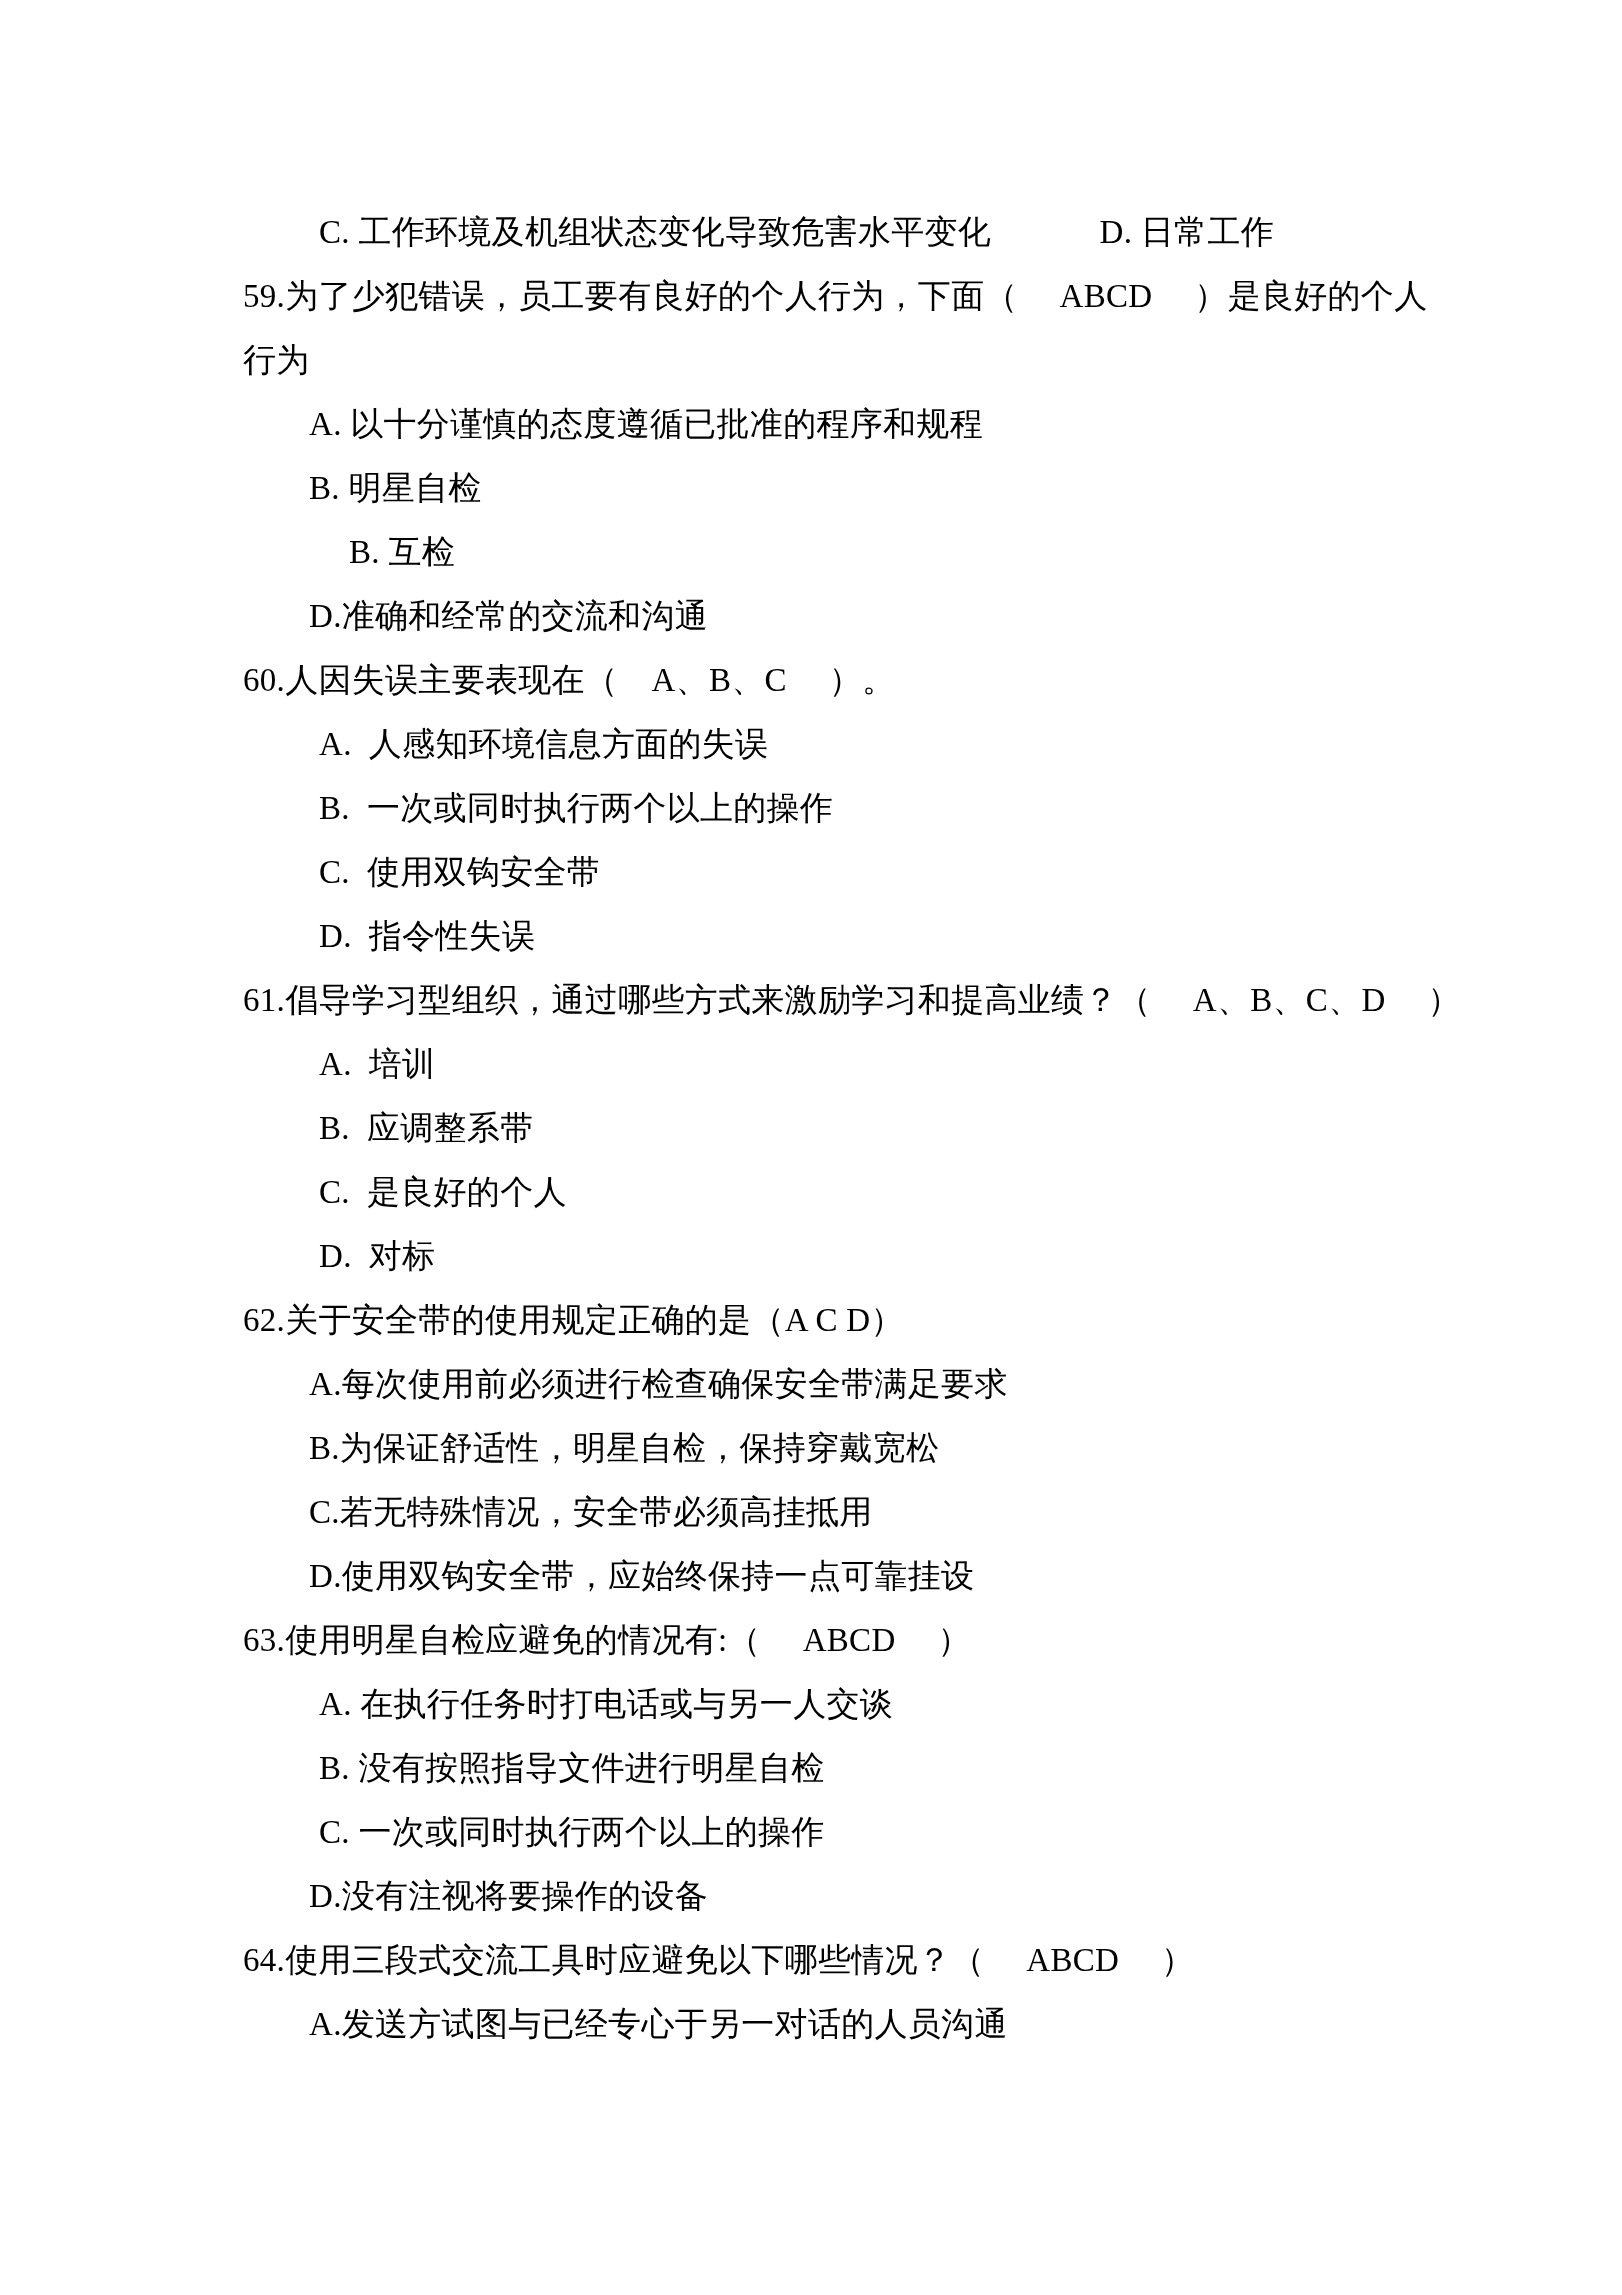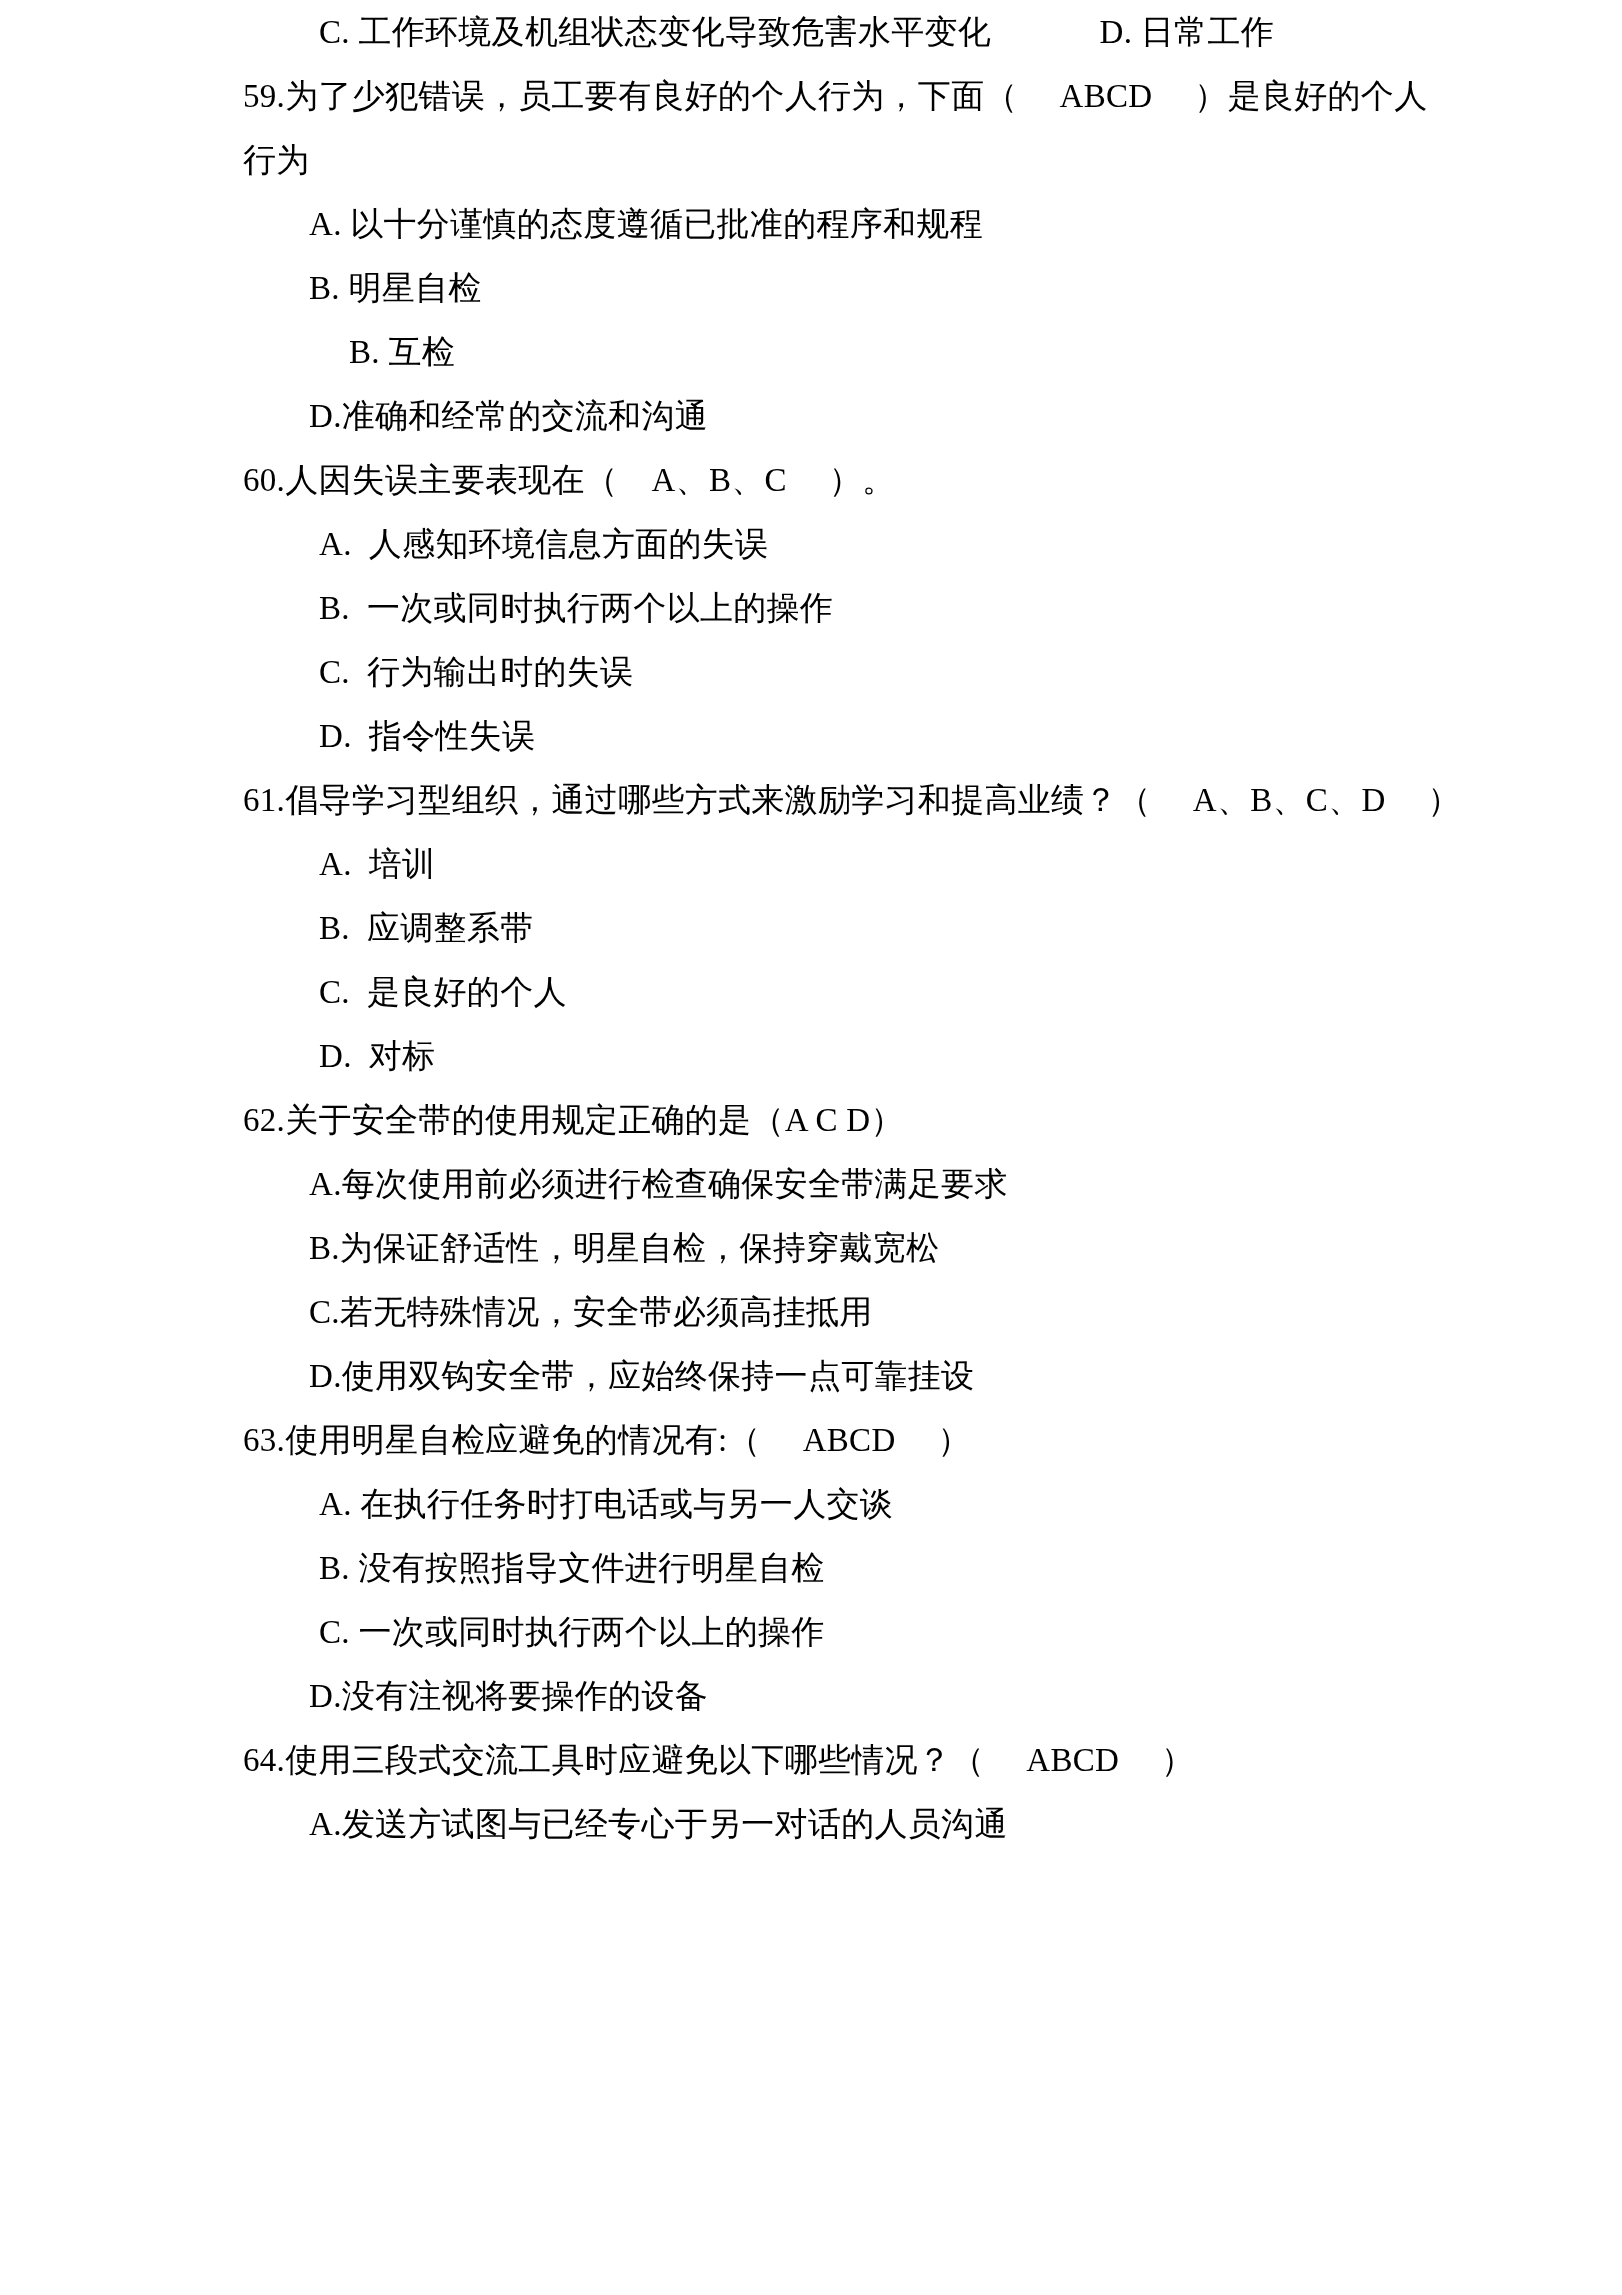--- a/index.html
+++ b/index.html
@@ -9,20 +9,21 @@
   }
   .page {
     position: relative;
     width: 1623px;
     height: 2295px;
     background: #ffffff;
     color: #000000;
     font-family: "Liberation Serif", "DejaVu Serif", serif;
     font-size: 33px;
     box-sizing: border-box;
+    padding-top: 200px;
     overflow: hidden;
   }
   .line {
     line-height: 64px;
     white-space: pre-wrap;
     letter-spacing: 0.3px;
   }
   
   .ind-q    { margin-left: 243px; }  
   .ind-o1   { margin-left: 309px; }  
@@ -39,21 +40,21 @@
   <div class="line ind-q">59.为了少犯错误，员工要有良好的个人行为，下面（　 ABCD　 ）是良好的个人</div>
   <div class="line ind-q">行为</div>
   <div class="line ind-o1">A. 以十分谨慎的态度遵循已批准的程序和规程</div>
   <div class="line ind-o1">B. 明星自检</div>
   <div class="line ind-o3">B. 互检</div>
   <div class="line ind-o1">D.准确和经常的交流和沟通</div>
 
   <div class="line ind-q">60.人因失误主要表现在（　A、B、C　 ）。</div>
   <div class="line ind-o2">A.  人感知环境信息方面的失误</div>
   <div class="line ind-o2">B.  一次或同时执行两个以上的操作</div>
-  <div class="line ind-o2">C.  行为输出时的失误</div>
+  <div class="line ind-o2">C.  使用双钩安全带</div>
   <div class="line ind-o2">D.  指令性失误</div>
 
   <div class="line ind-q">61.倡导学习型组织，通过哪些方式来激励学习和提高业绩？（　 A、B、C、D　 ）</div>
   <div class="line ind-o2">A.  培训</div>
   <div class="line ind-o2">B.  应调整系带</div>
   <div class="line ind-o2">C.  是良好的个人</div>
   <div class="line ind-o2">D.  对标</div>
 
   <div class="line ind-q">62.关于安全带的使用规定正确的是（A C D）</div>
   <div class="line ind-o1">A.每次使用前必须进行检查确保安全带满足要求</div>

